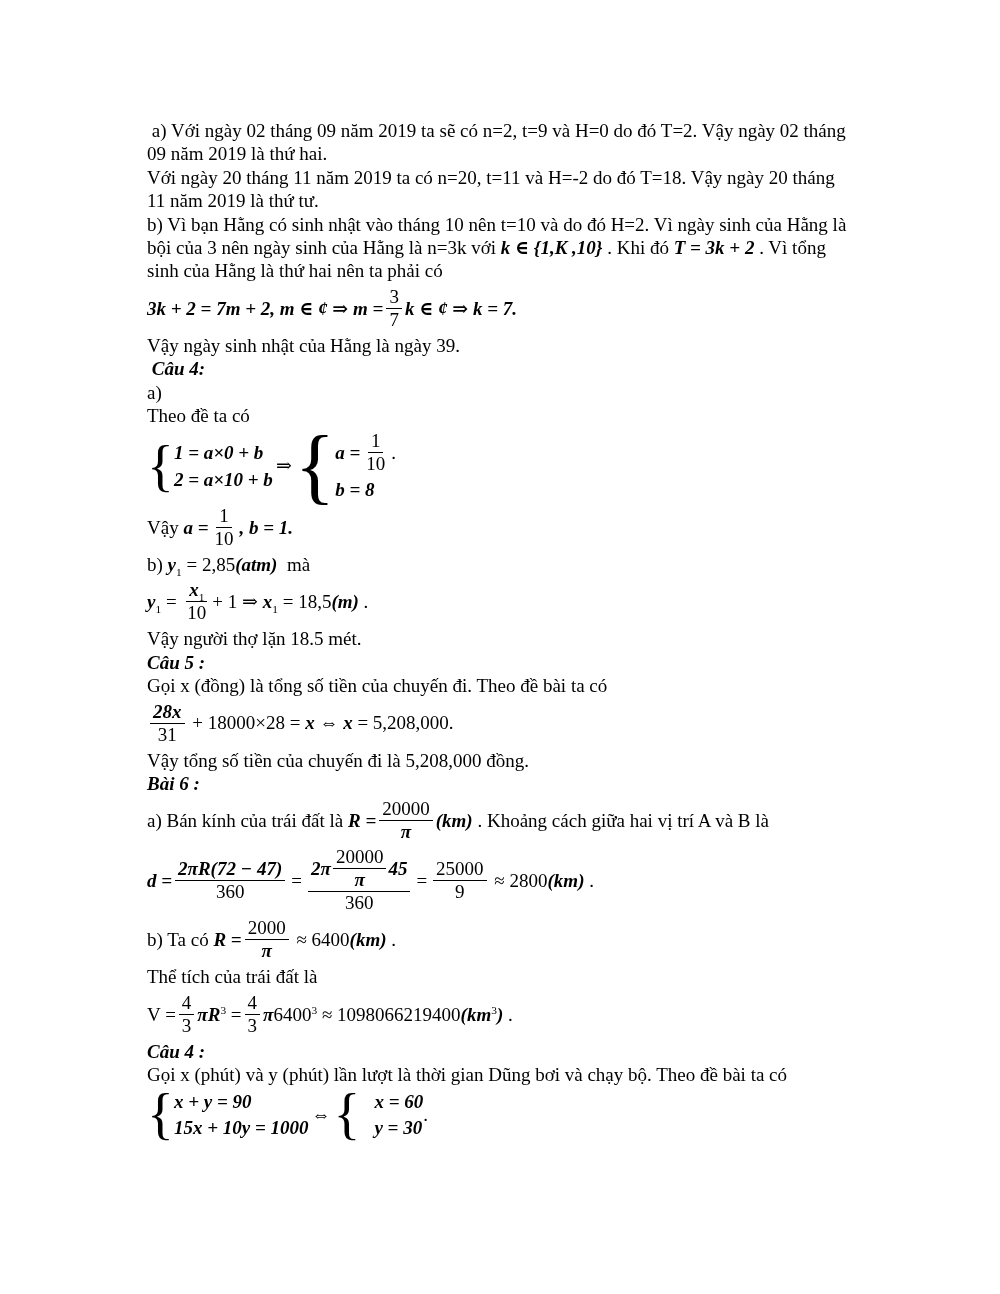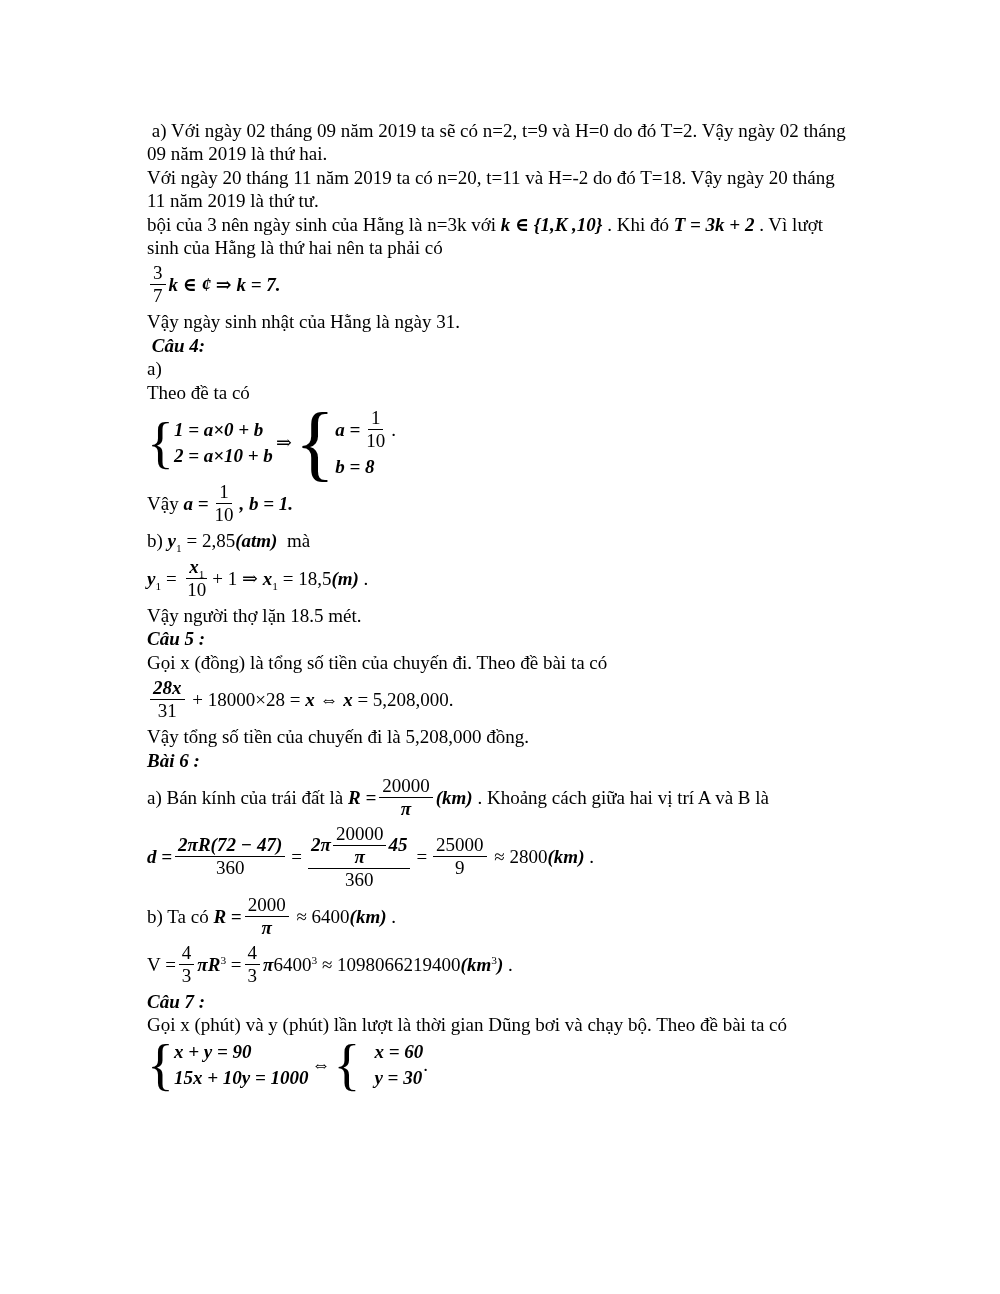--- a/index.html
+++ b/index.html
@@ -33,29 +33,31 @@
 </style>
 </head>
 <body>
 
 <div class="page">
 
   <p class="line"> a) Với ngày 02 tháng 09 năm 2019 ta sẽ có n=2, t=9 và H=0 do đó T=2. Vậy ngày 02 tháng</p>
   <p class="line">09 năm 2019 là thứ hai.</p>
   <p class="line">Với ngày 20 tháng 11 năm 2019 ta có n=20, t=11 và H=-2 do đó T=18. Vậy ngày 20 tháng</p>
   <p class="line">11 năm 2019 là thứ tư.</p>
-  <p class="line"><span>bội của 3 nên ngày sinh của Hằng là n=3k với </span><span class="mi">k ∈ {1,K ,10}</span><span> . Khi đó </span><span class="mi">T = 3k + 2</span><span> . Vì lượt</span></p>
+  <p class="line">b) Vì bạn Hằng có sinh nhật vào tháng 10 nên t=10 và do đó H=2. Vì ngày sinh của Hằng là</p>
+  <p class="line"><span>bội của 3 nên ngày sinh của Hằng là n=3k với </span><span class="mi">k ∈ {1,K ,10}</span><span> . Khi đó </span><span class="mi">T = 3k + 2</span><span> . Vì tổng</span></p>
   <p class="line">sinh của Hằng là thứ hai nên ta phải có</p>
 
   <div class="frow">
+      <span class="mi">3k + 2 = 7m + 2, m ∈ ¢ ⇒ m =</span>
       <span class="frac"><span class="num up">3</span><span class="den up">7</span></span>
       <span class="mi">k ∈ ¢ ⇒ k = 7.</span>
     </div>
 
-  <p class="line">Vậy ngày sinh nhật của Hằng là ngày 31.</p>
+  <p class="line">Vậy ngày sinh nhật của Hằng là ngày 39.</p>
 
   <p class="line h"> Câu 4:</p>
   <p class="line">a)</p>
   <p class="line">Theo đề ta có</p>
 
   <div class="frow">
     <span class="cases"><span class="brace">{</span><span class="rows"><span class="mi">1 = a×0 + b</span><span class="mi">2 = a×10 + b</span></span></span>
     <span class="up arr">⇒</span>
     <span class="cases"><span class="brace bxl">{</span><span class="rows"><span class="rowf"><span class="mi">a =</span><span class="frac"><span class="num up">1</span><span class="den up">10</span></span><span class="up">.</span></span><span class="mi">b = 8</span></span></span>
   </div>
@@ -120,34 +122,35 @@
 
   <div class="frow">
       <span>b) Ta có </span>
       <span class="mi">R =</span>
       <span class="frac"><span class="num up">2000</span><span class="den mi">π</span></span>
       <span class="up"> ≈ 6400</span>
       <span class="mi">(km)</span>
       <span> .</span>
     </div>
 
+  <p class="line">Thể tích của trái đất là</p>
 
   <div class="frow">
       <span class="up">V =</span>
       <span class="frac"><span class="num up">4</span><span class="den up">3</span></span>
       <span class="nw"><span class="mi">πR</span><sup>3</sup></span>
       <span class="up"> =</span>
       <span class="frac"><span class="num up">4</span><span class="den up">3</span></span>
       <span class="nw"><span class="mi">π</span><span class="up">6400</span><sup>3</sup></span>
       <span class="up"> ≈ 1098066219400</span>
       <span class="nw"><span class="mi">(km</span><sup>3</sup><span class="mi">)</span></span>
       <span class="up"> .</span>
     </div>
 
-  <p class="line h">Câu 7 :</p>
+  <p class="line h">Câu 4 :</p>
   <p class="line">Gọi x (phút) và y (phút) lần lượt là thời gian Dũng bơi và chạy bộ. Theo đề bài ta có</p>
 
   <div class="frow">
     <span class="cases"><span class="brace">{</span><span class="rows"><span class="mi">x + y = 90</span><span class="mi">15x + 10y = 1000</span></span></span>
     <span class="up arr">⇔</span>
     <span class="cases"><span class="brace">{</span><span class="rows pad"><span class="mi">x = 60</span><span class="mi">y = 30</span></span></span>
     <span class="up">.</span>
   </div>
 
 </div>

